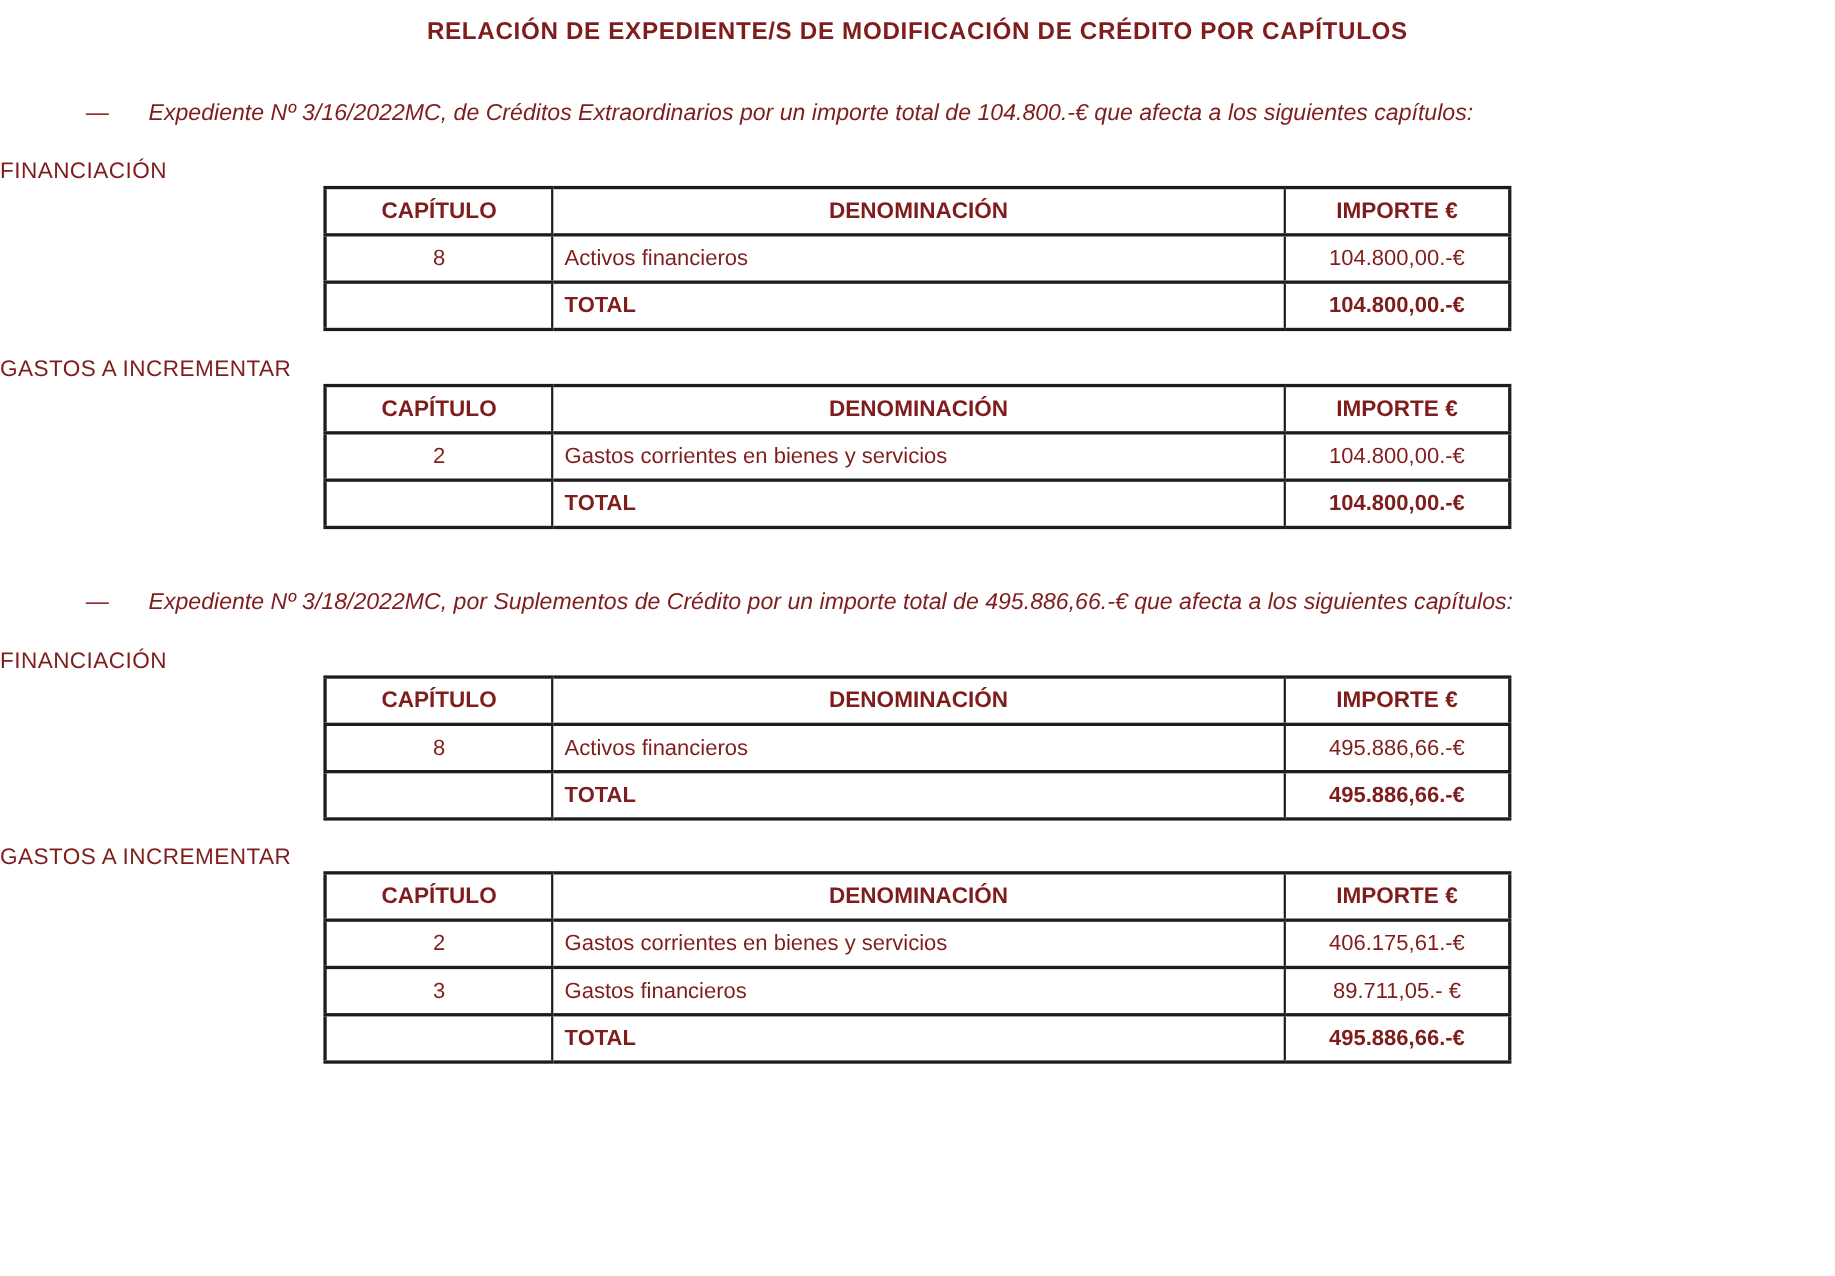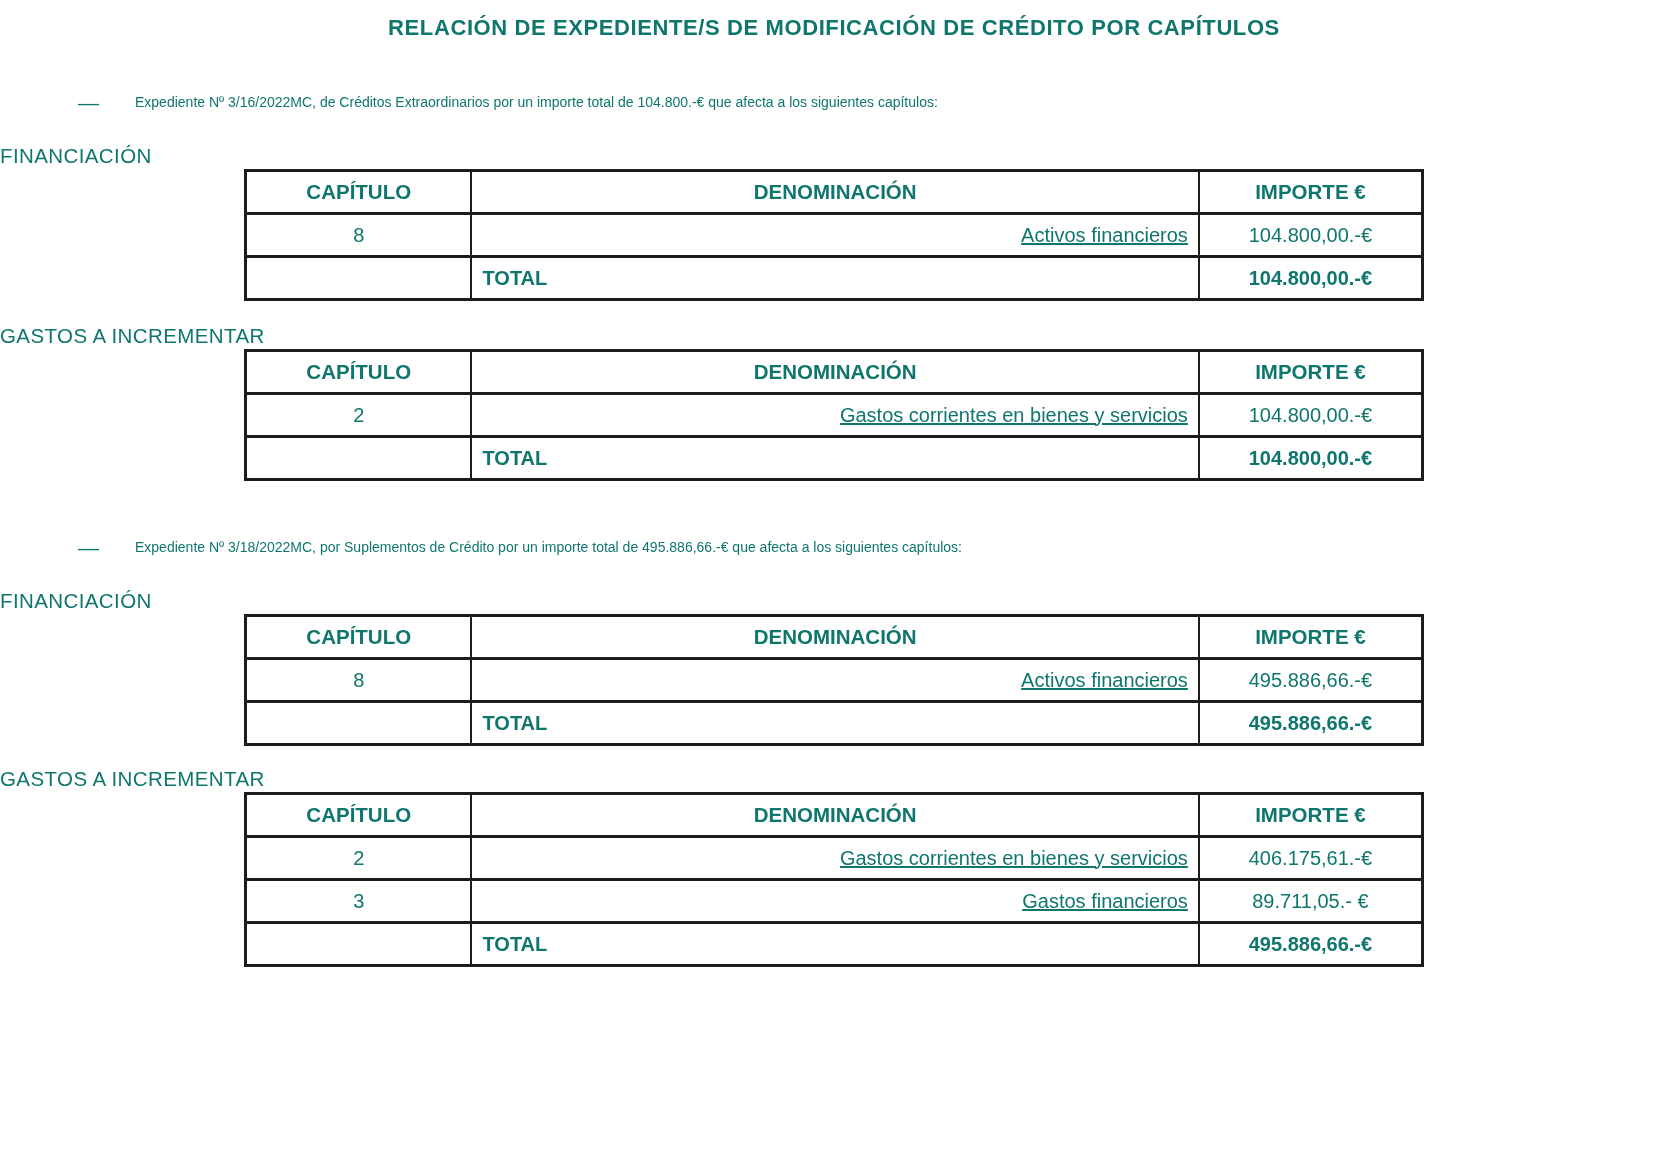--- a/index.html
+++ b/index.html
@@ -2,21 +2,21 @@
 <html><head>
 <meta charset="utf-8">
 <style>
   * { margin: 0; padding: 0; box-sizing: border-box; }
   html, body { background: #ffffff; }
   .page {
     position: relative;
     width: 1668px;
     height: 1160px;
     background: #ffffff;
-    color: #0f766e;
+    color: #7f1d1d;
     font-family: "Liberation Sans", sans-serif;
     overflow: hidden;
     border-radius: 16px;
   }
   .doc-title {
     padding-top: 14px;
     text-align: center;
     font-size: 22px;
     font-weight: bold;
     letter-spacing: 0.6px;
@@ -29,36 +29,37 @@
   }
   .expediente.first { margin-top: 44px; }
   .expediente.second { margin-top: 50px; }
   .dash {
     flex: 0 0 57px;
     font-size: 21px;
     line-height: 33px;
   }
   .exp-text {
     flex: 1;
-    font-size: 14px;
+    font-size: 21px;
     line-height: 33px;
     text-align: justify;
+    font-style: italic;
   }
   .section-heading {
     text-align: left;
     font-size: 20.5px;
     letter-spacing: 0.4px;
     line-height: 26px;
   }
   .sh-1 { margin-top: 24px; }
   .sh-2 { margin-top: 22px; }
   .sh-3 { margin-top: 24px; }
   .sh-4 { margin-top: 20px; }
   table.cap-table {
-    width: 1180px;
+    width: 1080px;
     margin: 0 auto;
     border-collapse: collapse;
     border: 3px solid #1c1c1c;
     table-layout: fixed;
   }
   .t-1 { margin-top: 28px; }
   .t-2 { margin-top: 12px; }
   .t-3 { margin-top: 18px; }
   .t-4 { margin-top: 14px; }
   .cap-table col.c-cap { width: 19.2%; }
@@ -72,21 +73,21 @@
     vertical-align: middle;
     font-size: 20px;
     padding: 2px 10px;
   }
   .cap-table th {
     font-weight: bold;
     text-align: center;
     font-size: 20.5px;
   }
   .cell-center { text-align: center; }
-  .cell-left { text-align: right; padding-left: 14px; text-decoration: underline; }
+  .cell-left { text-align: left; padding-left: 14px; }
   .total-label { text-align: left; font-weight: bold; }
   .total-value { text-align: center; font-weight: bold; }
 </style>
 </head>
 <body>
 
 <div class="page">
 
   <div class="doc-title">RELACIÓN DE EXPEDIENTE/S DE MODIFICACIÓN DE CRÉDITO POR CAPÍTULOS</div>
 

